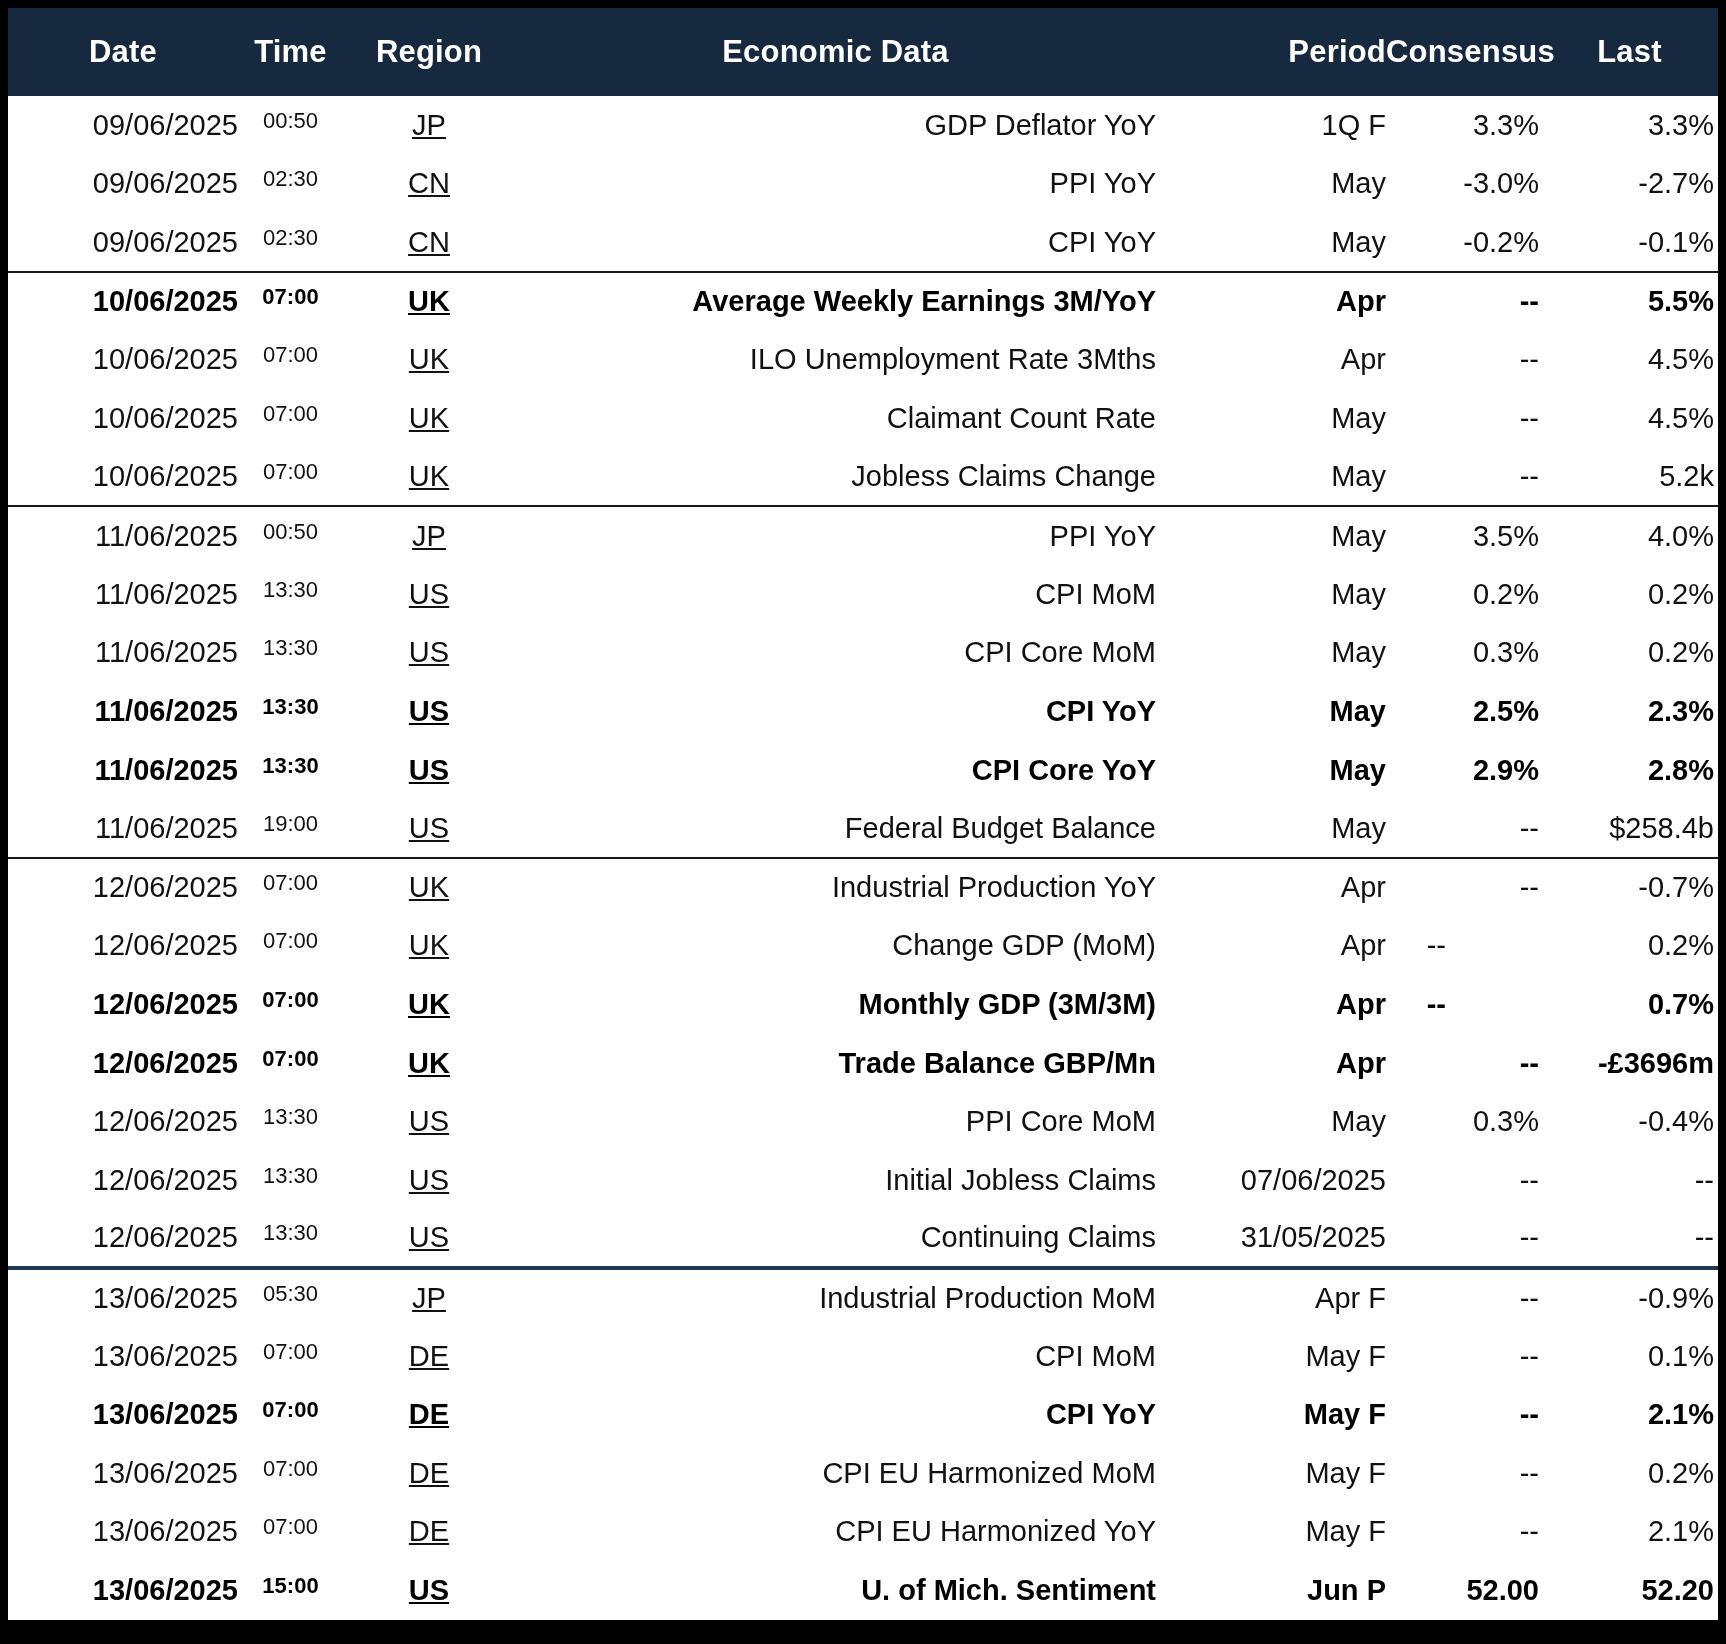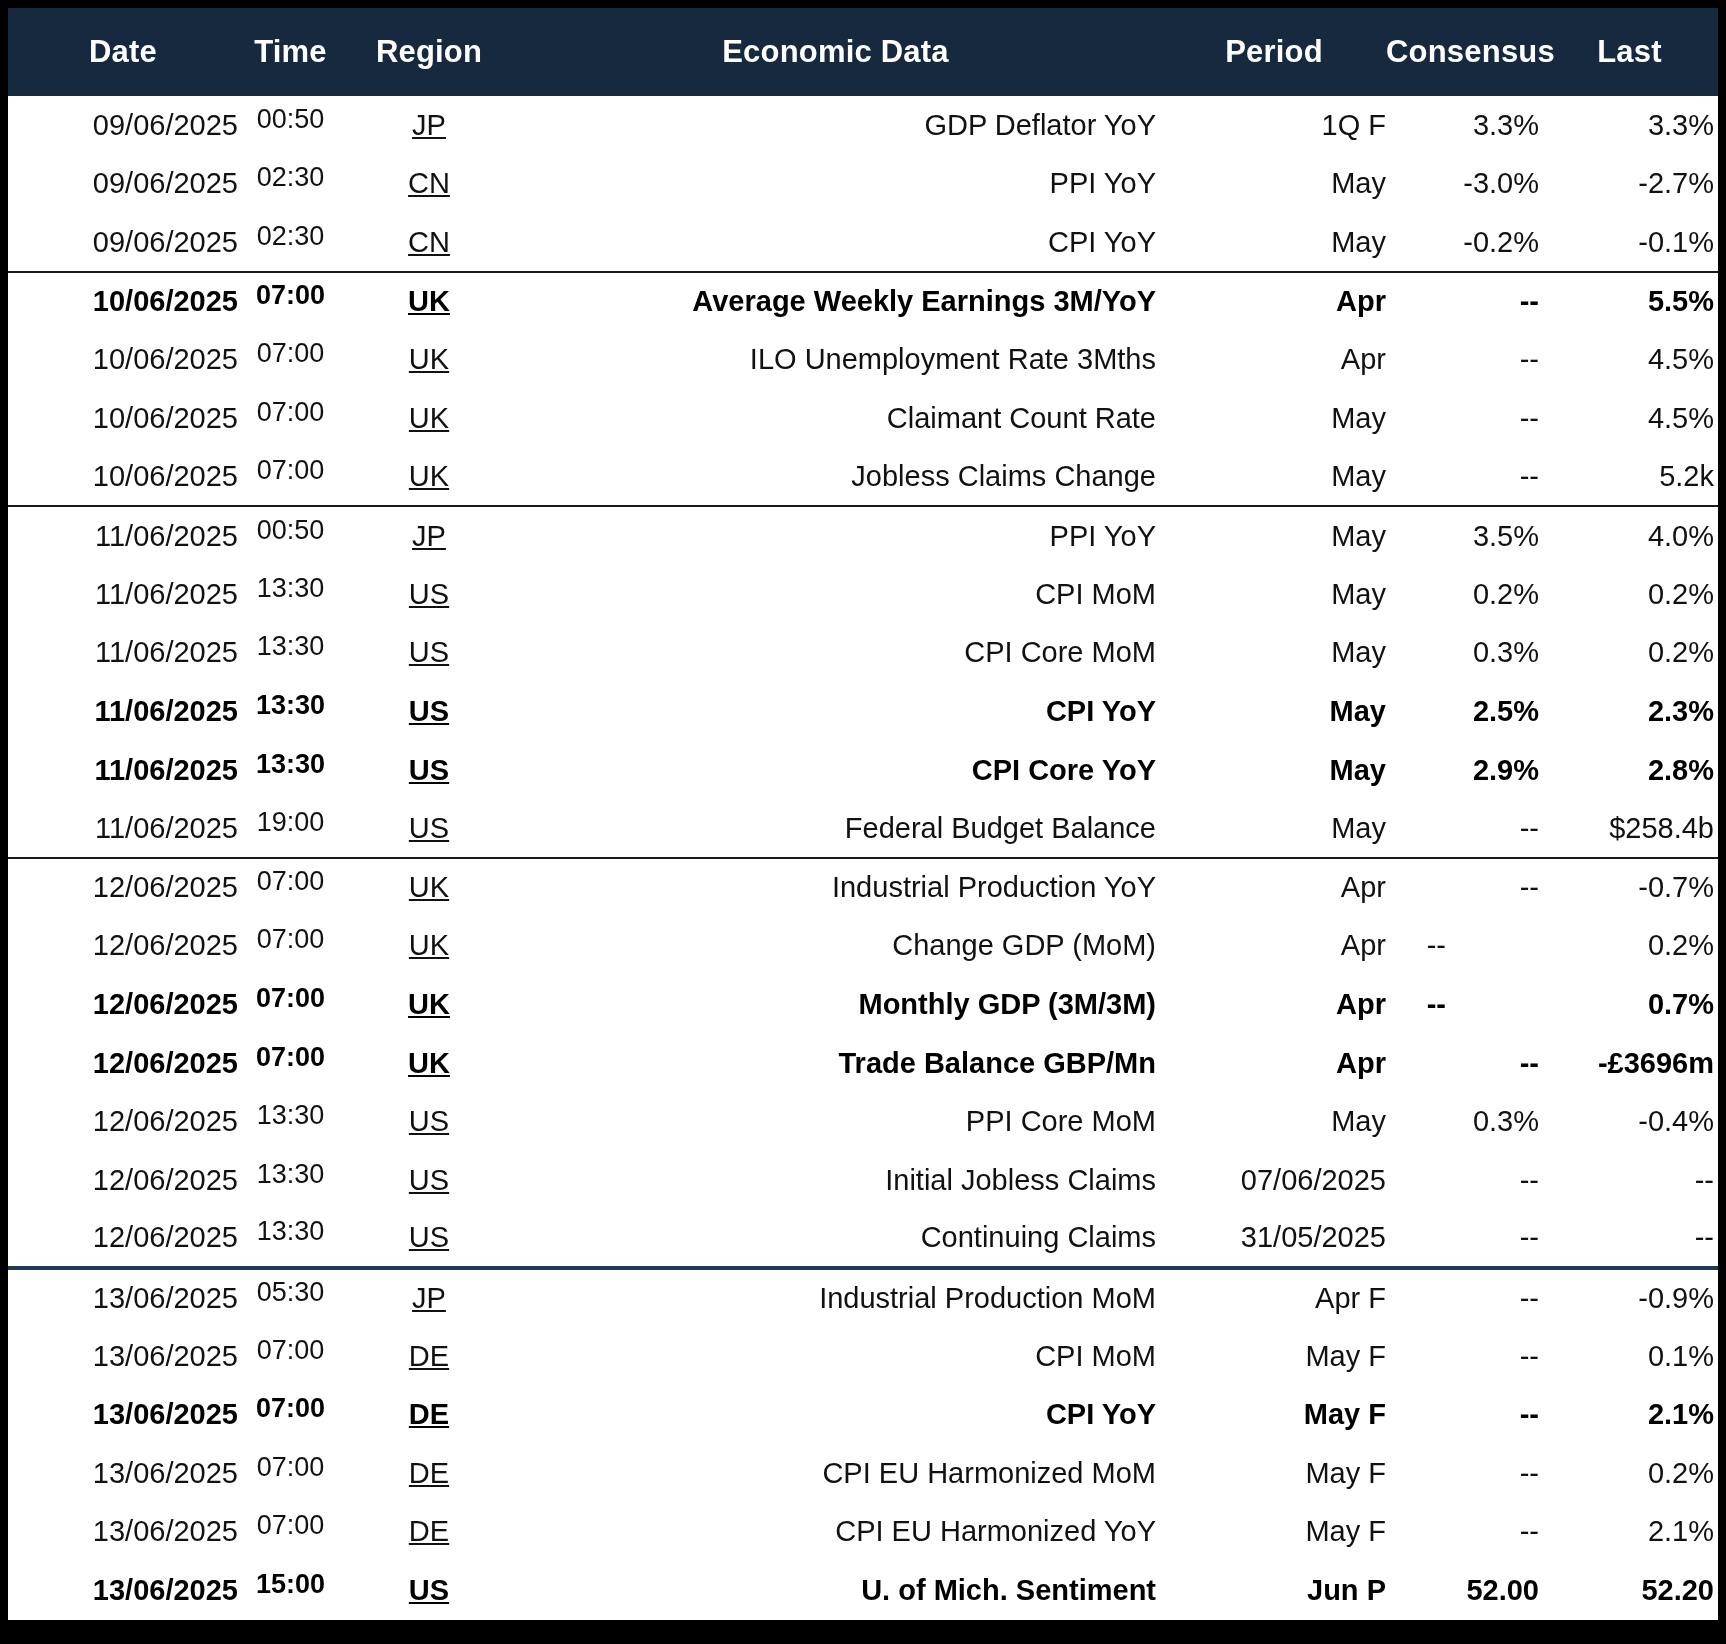--- a/index.html
+++ b/index.html
@@ -30,33 +30,33 @@
     background: var(--header-bg, #16293E);
     color: var(--header-text, #ffffff);
   }
   thead th {
     font-size: 31px;
     font-weight: 700;
     padding: 0;
     letter-spacing: 0.2px;
   }
   th.col-date, th.col-time, th.col-region, th.col-econ, th.col-last { text-align: center; }
-  th.col-period { text-align: center; padding-left: 6px; }
+  th.col-period { text-align: right; padding-left: 6px; }
   th.col-consensus { text-align: right; padding-right: 2px; }
 
   tbody tr { height: 58.6px; }
   tbody td {
     font-size: 29px;
     padding: 0;
     white-space: nowrap;
     overflow: hidden;
   }
   td.cell-date { text-align: right; padding-left: 18px; }
   td.cell-time { text-align: center; }
-  td.cell-time .time-inner { display: inline-block; transform: translateY(-7px); font-size: 27px; }
+  td.cell-time .time-inner { display: inline-block; transform: translateY(-7px); font-size: 22px; }
   td.cell-region { text-align: center; text-decoration: underline; }
   td.cell-event { text-align: right; padding-left: 8px; }
   td.cell-period { text-align: right; padding-left: 6px; }
   td.cell-consensus { text-align: right; padding-right: 2px; }
   td.cell-last { text-align: right; padding-right: 4px; }
 
   tr.bold td { font-weight: 700; color: #000000; }
   tr.group-start td { border-top: 2px solid var(--separator, #1a1a1a); }
   tr.group-accent td { border-top: 4px solid var(--separator-accent, #203A55); }
   tr.consensus-indent td.cell-consensus { padding-right: 95px; }

